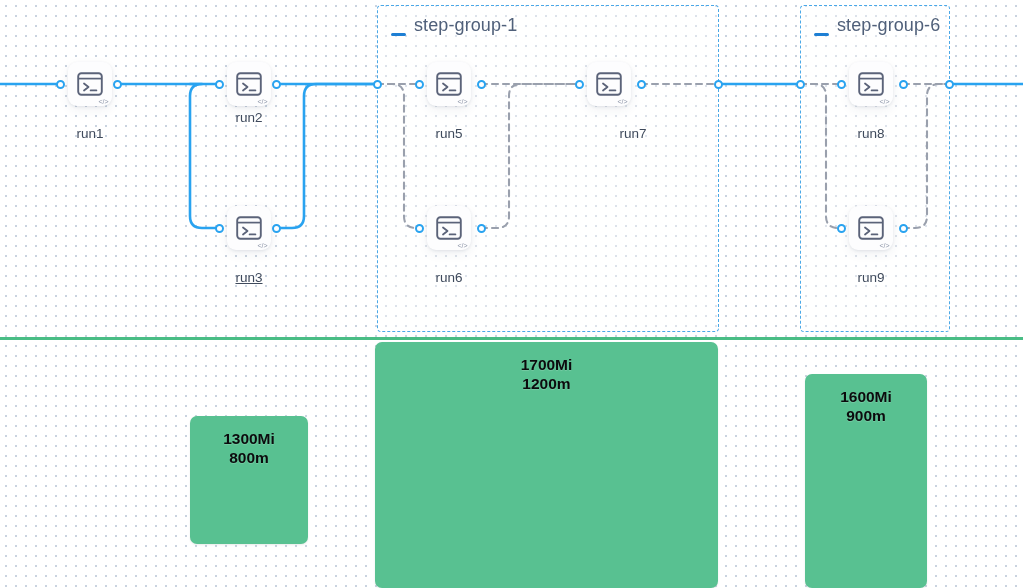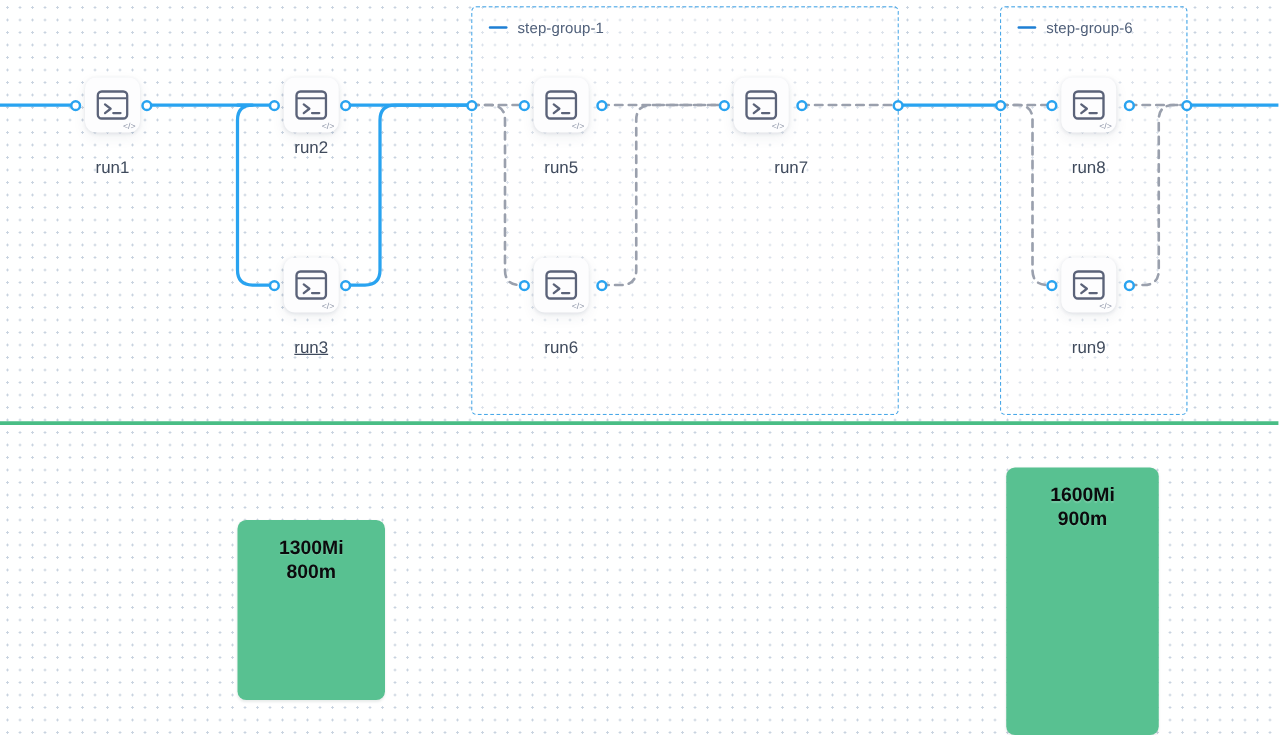--- a/index.html
+++ b/index.html
@@ -38,23 +38,23 @@
     border: 1.6px dashed #4aa8e8;
     border-radius: 4px;
     background: rgba(255,255,255,0.35);
     z-index: 1;
   }
   .group-label {
     position: absolute;
     top: 9px;
     left: 13px;
     display: flex;
-    align-items: center;
+    align-items: flex-end;
     gap: 8px;
-    font-size: 12px;
+    font-size: 18px;
     color: #50607a;
     letter-spacing: 0.1px;
     white-space: nowrap;
   }
   .group-toggle {
     display: inline-block;
     width: 15px;
     height: 2.6px;
     background: #1e7fd4;
     border-radius: 2px;
@@ -299,24 +299,28 @@
   <div class="handle" style="left:898.5px; top:223.5px;"></div>
 
   <div class="handle" style="left:372.5px; top:79.5px;"></div>
   <div class="handle" style="left:713.5px; top:79.5px;"></div>
   <div class="handle" style="left:795.5px; top:79.5px;"></div>
   <div class="handle" style="left:944.5px; top:79.5px;"></div>
 
   <div class="divider" style="top:337px;"></div>
 
 
-  <div class="bar" style="left:190px; top:416px; width:118px; height:144px;text-decoration:underline;">
+  <div class="bar" style="left:190px; top:416px; width:118px; height:128px;text-decoration:underline;">
     <div class="bar-label">1300Mi
 800m</div>
   </div>
 
+  <div class="bar" style="left:375px; top:342px; width:343px; height:246px;">
+    <div class="bar-label">1700Mi
+1200m</div>
+  </div>
 
   <div class="bar" style="left:805px; top:374px; width:122px; height:214px;">
     <div class="bar-label">1600Mi
 900m</div>
   </div>
 
 </div>
 
 </body></html>

